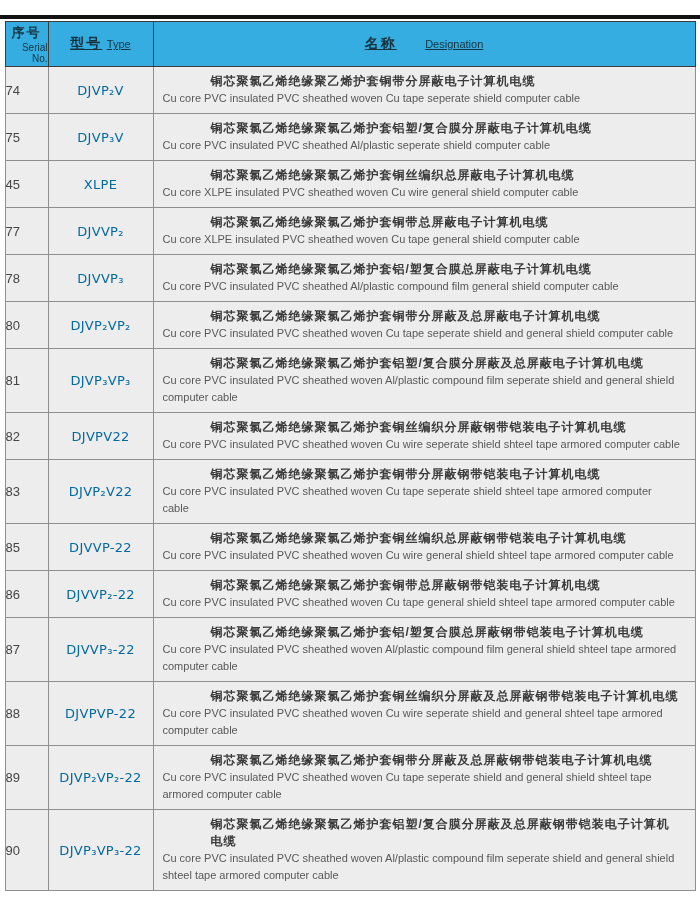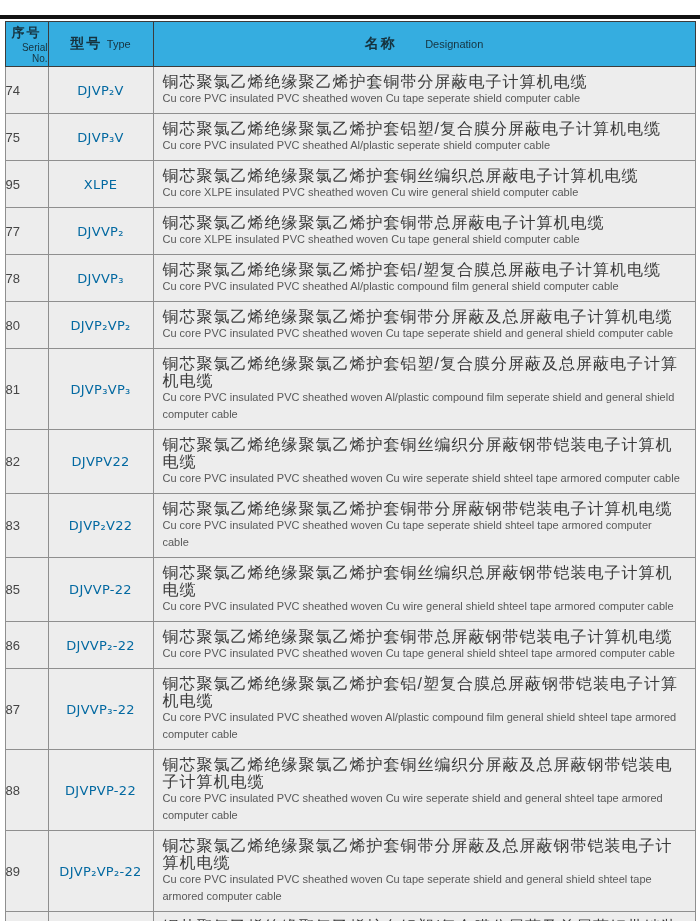--- a/index.html
+++ b/index.html
@@ -39,41 +39,42 @@
     border:1px solid #3c3c3c;
     height:45px;
     vertical-align:middle;
     text-align:center;
     font-weight:normal;
   }
   .hd-cn{font-size:13px;font-weight:bold;letter-spacing:2px;}
   .hd-cn.big{font-size:14px;}
   .hd-sub{font-size:10px;line-height:11px;text-align:right;}
   .hd-en{font-size:11px;letter-spacing:0;}
-  .hd-inline{display:inline-block;vertical-align:middle;}
+  .hd-inline{display:inline-block;vertical-align:middle;text-decoration:underline;}
   tbody td{
     background:var(--row-bg);
     border:1px solid var(--border);
     vertical-align:middle;
   }
   td.c-serial{
     text-align:left;
     font-size:13px;color:#454545;
   }
   td.c-type{
     text-align:center;
     font-size:13px;color:#0369a1;
     font-family:"DejaVu Sans","Liberation Sans",sans-serif;
     letter-spacing:.3px;
   }
   td.c-desig{padding:6px 14px 6px 9px;}
   .cn{
-    font-size:16px;font-weight:normal;color:var(--cn-text);
+    font-size:12px;font-weight:bold;color:var(--cn-text);
     letter-spacing:1px;line-height:17px;
     font-family:"Liberation Sans","DejaVu Sans",sans-serif;
+    margin-left:48px;
   }
   .en{
     font-size:11px;color:var(--en-text);line-height:17px;
   }
 </style>
 </head>
 <body>
 
 <div class="page">
   <div class="black-bar"></div>
@@ -115,21 +116,21 @@
   <tr>
     <td class="c-serial"><span>75</span></td>
     <td class="c-type"><span>DJVP₃V</span></td>
     <td class="c-desig">
       <div class="cn">铜芯聚氯乙烯绝缘聚氯乙烯护套铝塑/复合膜分屏蔽电子计算机电缆</div>
       <div class="en">Cu core PVC insulated PVC sheathed Al/plastic seperate shield computer cable</div>
     </td>
   </tr>
 
   <tr>
-    <td class="c-serial"><span>95</span></td>
+    <td class="c-serial"><span>45</span></td>
     <td class="c-type"><span>XLPE</span></td>
     <td class="c-desig">
       <div class="cn">铜芯聚氯乙烯绝缘聚氯乙烯护套铜丝编织总屏蔽电子计算机电缆</div>
       <div class="en">Cu core XLPE insulated PVC sheathed woven Cu wire general shield computer cable</div>
     </td>
   </tr>
 
   <tr>
     <td class="c-serial"><span>77</span></td>
     <td class="c-type"><span>DJVVP₂</span></td>

